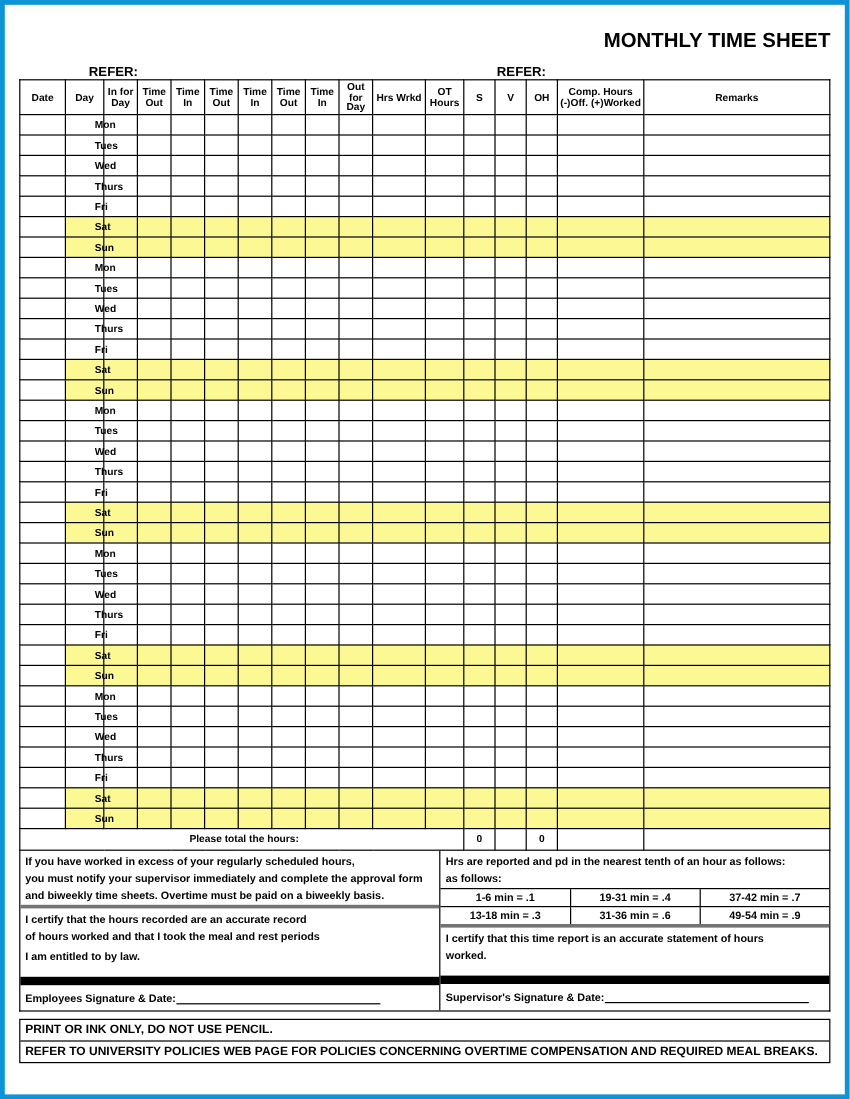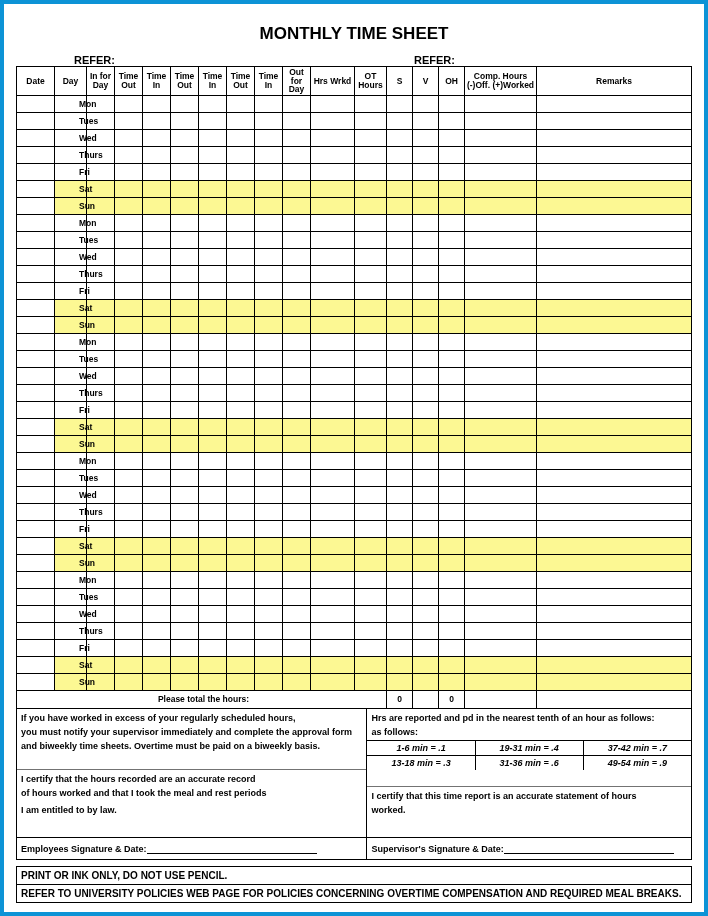--- a/index.html
+++ b/index.html
@@ -6,21 +6,21 @@
   body {
     font-family: Arial, Helvetica, sans-serif;
     background: #fff;
     width: 708px;
     height: 916px;
     border: 4px solid #0d93d6;
     padding: 20px 12px 12px 12px;
     font-size: 9px;
   }
   .title {
-    text-align: center;
+    text-align: right;
     font-weight: bold;
     font-size: 17px;
     margin-bottom: 10px;
   }
   .header-line {
     display: flex;
     font-weight: bold;
     font-size: 11px;
     margin-left: 58px;
   }
@@ -39,29 +39,29 @@
   .col-rem   { width: auto; }
   td.day-lbl { font-weight: bold; text-align: right; padding-left: 24px; }
   tr.weekend td:not(:first-child) { background: #fcf893; }
   .total-row td { height: 18px; font-weight: bold; }
   .total-row .label { text-align: center; padding-left: 4px; }
   .notes { border: 1px solid #000; border-top: none; display: flex; width: 100%; font-size: 9px; font-weight: bold; }
   .notes-left, .notes-right { padding: 3px 4px; }
   .notes-left { flex: 0 0 52%; border-right: 1px solid #000; }
   .notes-right { flex: 1; }
   .notes p { line-height: 1.45; margin-bottom: 1px; }
-  .notes .subrow { border-top: 1px solid #737373; margin: 16px -4px; padding: 3px 4px; }
-  .min-table { display: flex; justify-content: space-around; border-top: 1px solid #000; margin: 0 -4px; font-style: italic; }
+  .notes .subrow { border-top: 3px solid #737373; margin: 0 -4px; padding: 3px 4px; }
+  .min-table { display: flex; justify-content: space-around; border-top: 1px solid #000; margin: 0 -4px; }
   .min-table span { padding: 2px 4px; flex: 1; text-align: center; }
   .min-table span + span { border-left: 1px solid #000; }
   .footer { margin-top: 6px; font-weight: bold; font-size: 10px; border: 1px solid #000; }
   .footer p { padding: 3px 4px; }
   .footer p + p { border-top: 1px solid #000; }
   .sig-line { display: inline-block; border-bottom: 1px solid #000; min-width: 170px; height: 10px; vertical-align: bottom; }
-  .sig-section { border-top: 1px solid #000000; margin: 6px -4px 0 -4px; padding: 6px 4px 2px 4px; font-weight: normal;}
+  .sig-section { border-top: 7px solid #000000; margin: 6px -4px 0 -4px; padding: 6px 4px 2px 4px; font-weight: normal;}
   .sig-section strong { font-weight: bold;}
 </style>
 </head>
 <body>
 
 <div class="title">MONTHLY TIME SHEET</div>
 
 <div class="header-line">
   <div class="name">REFER:</div>
   <div class="month">REFER:</div>

